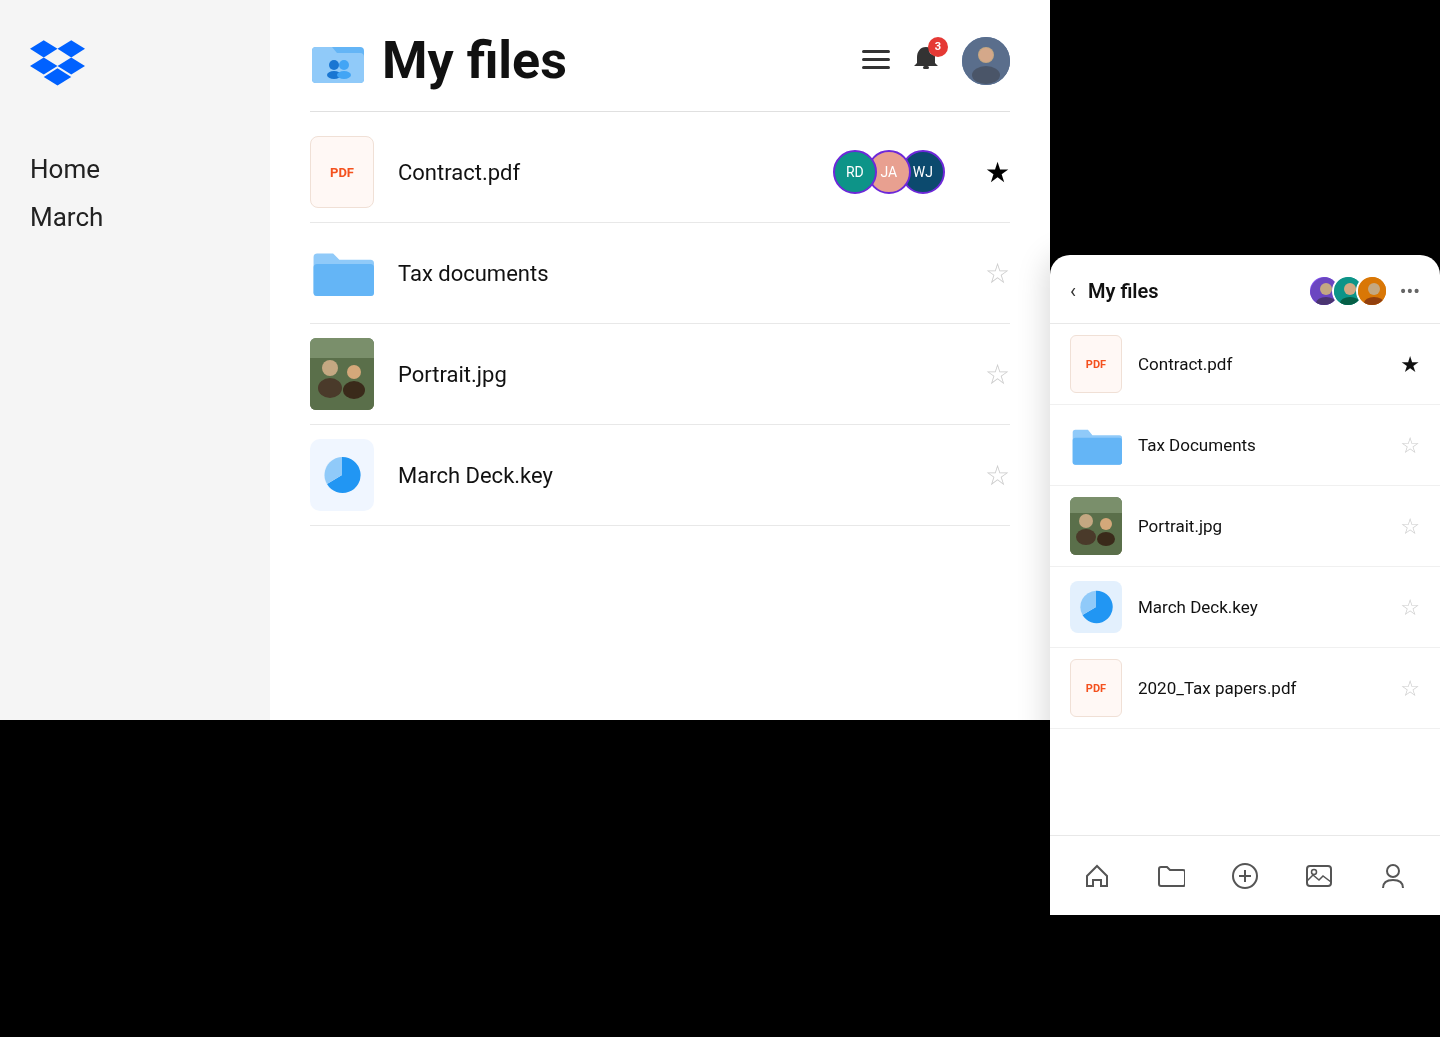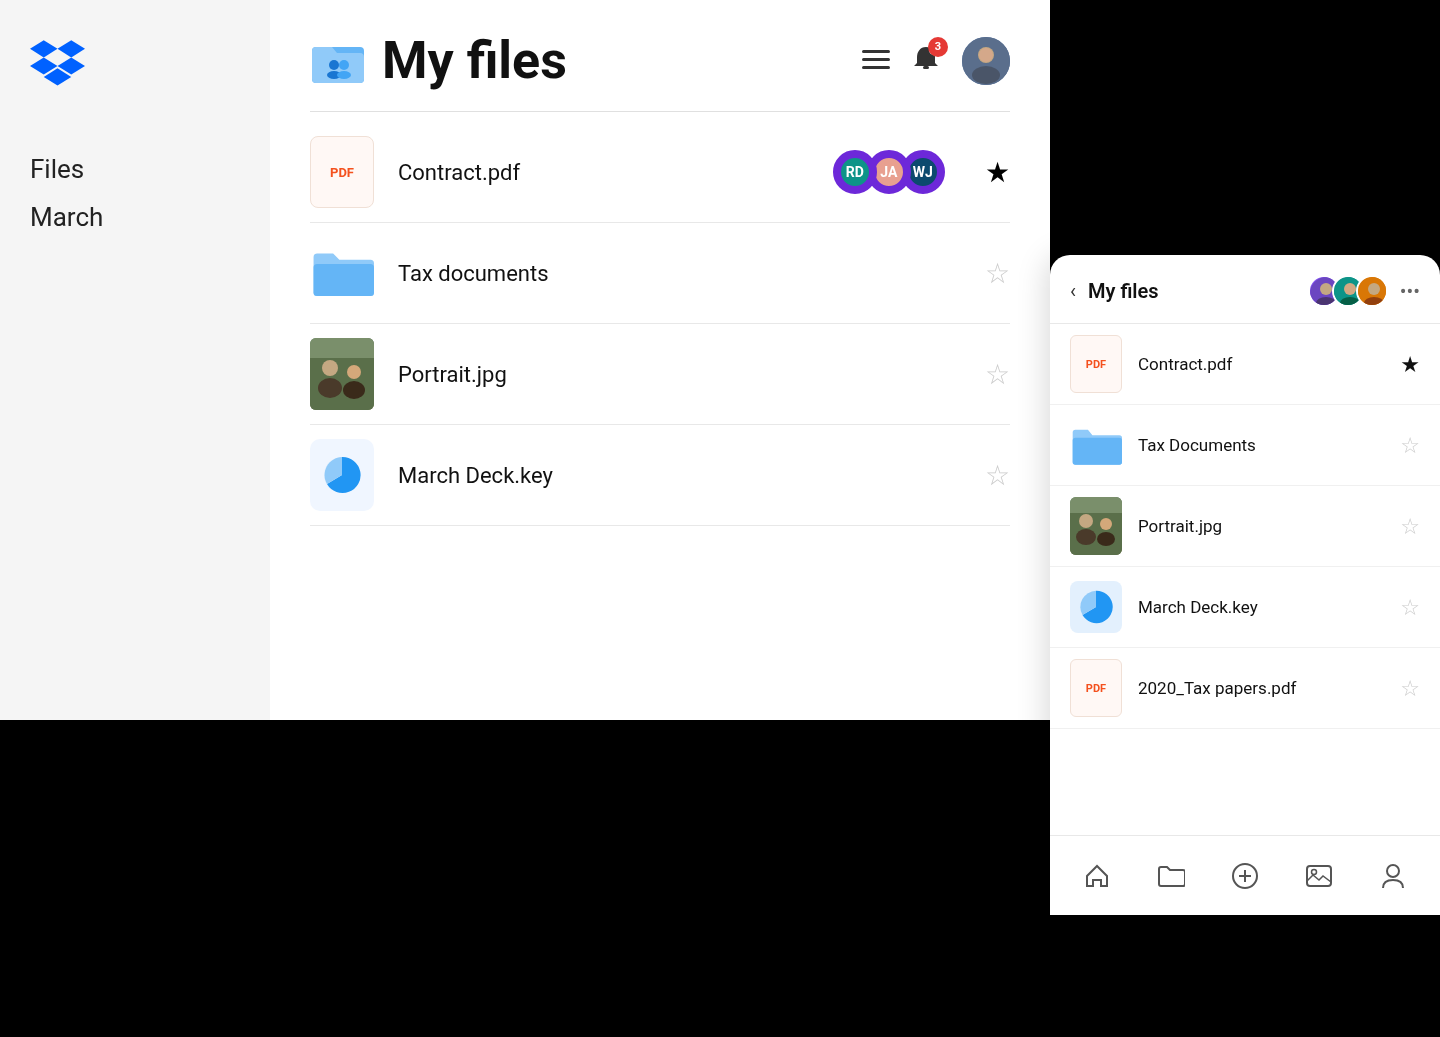--- a/index.html
+++ b/index.html
@@ -176,27 +176,27 @@
 
     .file-avatars {
       display: flex;
       margin-right: 40px;
     }
 
     .file-avatar {
       width: 44px;
       height: 44px;
       border-radius: 50%;
-      border: 8px solid #6d28d9;
+      border: 2px solid #6d28d9;
       margin-left: -10px;
       display: flex;
       align-items: center;
       justify-content: center;
       font-size: 14px;
-      font-weight: 700;
+      font-weight: 400;
       color: #fff;
     }
 
     .star-filled {
       color: #000;
       font-size: 28px;
     }
 
     .star-empty {
       color: #ccc;
@@ -431,21 +431,21 @@
     <svg viewBox="0 0 50 45" fill="none" xmlns="http://www.w3.org/2000/svg">
       <path d="M12.5 0L0 7.8l12.5 7.8L25 7.8L12.5 0z" fill="#0061FF"></path>
       <path d="M37.5 0L25 7.8l12.5 7.8L50 7.8L37.5 0z" fill="#0061FF"></path>
       <path d="M0 23.4l12.5 7.8L25 23.4l-12.5-7.8L0 23.4z" fill="#0061FF"></path>
       <path d="M25 23.4l12.5 7.8L50 23.4l-12.5-7.8L25 23.4z" fill="#0061FF"></path>
       <path d="M12.5 33.3L25 41.1l12.5-7.8L25 25.5L12.5 33.3z" fill="#0061FF"></path>
     </svg>
   </div>
 
   <nav>
-    <a class="nav-item">Files</a>
+    <a class="nav-item">Home</a>
     <a class="nav-item">March</a>
   </nav>
 </div>
 
 <div class="main-content">
 
   <div class="header">
     <div class="header-left">
 
       <div>

